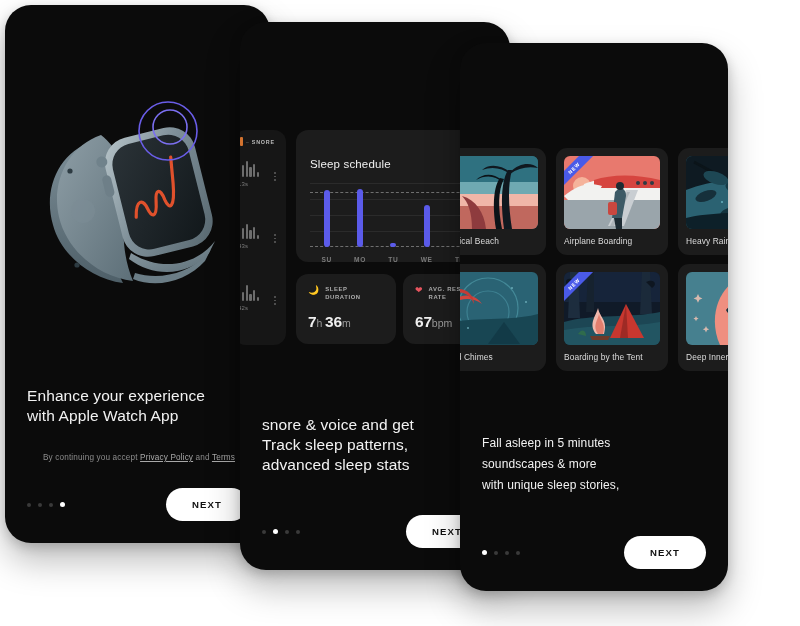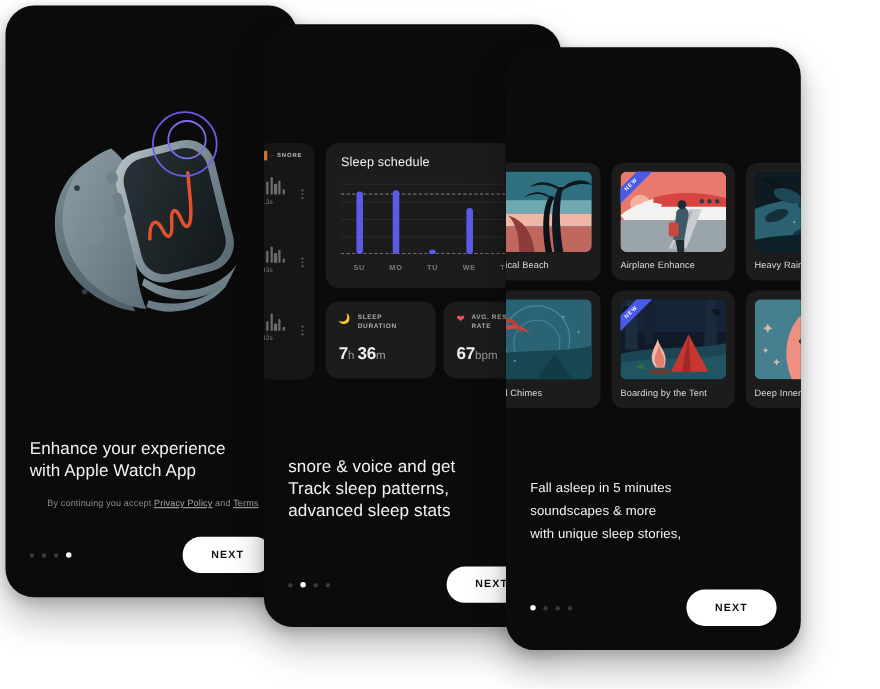--- a/index.html
+++ b/index.html
@@ -27,21 +27,21 @@
   .copy { position: absolute; left: 0; right: 0; bottom: 0; padding: 0 22px 22px; }
   .headline {
     color: #f2f2f2;
     font-size: 15.5px;
     line-height: 20px;
     font-weight: 400;
     letter-spacing: .1px;
   }
   .headline.big { font-size: 12px; line-height: 21px; }
   .legal {
-    margin-top: 14px;
+    margin-top: 27px;
     font-size: 8.2px;
     color: #8b8b8b;
     letter-spacing: .15px;
     padding-left: 16px;
   }
   .legal a { color: #a8a8a8; text-decoration: underline; }
 
   .footrow { display: flex; align-items: center; justify-content: space-between; }
   .dots { display: flex; gap: 7px; align-items: center; }
   .dot { width: 4px; height: 4px; border-radius: 50%; background: #3a3a3a; }
@@ -84,21 +84,21 @@
   .dur { color:#7c7c7c; font-size:6px; margin-top:4px; letter-spacing:.2px; }
   .kebab { position:absolute; right:10px; top:26px; display:flex; flex-direction:column; gap:2px; }
   .kebab span { width:1.6px; height:1.6px; background:#5a5a5a; border-radius:50%; }
 
   .card {
     position: absolute;
     background: #1c1c1c;
     border-radius: 12px;
   }
   #sleepCard { left: 56px; top: 108px; width: 228px; height: 132px; padding: 12px 14px; }
-  .card-title { color:#f0f0f0; font-size:11.5px; letter-spacing:.15px; }
+  .card-title { color:#f0f0f0; font-size:11.5px; letter-spacing:.15px;margin-top:16px; }
 
   .chart { position: relative; margin-top: 13px; height: 80px; }
   .grid { position:absolute; inset:0 0 16px 0; }
   .gline { position:absolute; left:0; right:14px; height:1px; background:#2b2b2b; }
   .dashline { position:absolute; left:0; right:0; height:0; border-top:1px dashed #6f6f6f; }
   .bars { position:absolute; left:0; right:0; bottom:16px; top:0; display:flex; }
   .bcell { flex:1; position:relative; }
   .bar { position:absolute; bottom:0; left:50%; transform:translateX(-50%); width:6px; background:#5b5bea; border-radius:3px; }
   .xaxis { position:absolute; left:0; right:0; bottom:0; display:flex; }
   .xaxis span { flex:1; text-align:center; color:#7b7b7b; font-size:6.6px; font-weight:700; letter-spacing:.7px; }
@@ -375,21 +375,21 @@
       <circle cx="74" cy="27" r="2" fill="#2f3b44"></circle>
                 <circle cx="81" cy="27" r="2" fill="#2f3b44"></circle>
       <circle cx="88" cy="27" r="2" fill="#2f3b44"></circle>
       <path d="M44 70 L62 34 L74 34 L60 70Z" fill="#c9ced2"></path>
       <path d="M46 70 L63 36 L66 36 L50 70Z" fill="#aeb5ba"></path>
       <path d="M51 36 C56 30 62 32 62 40 L58 62 L48 62Z" fill="#3d5a66"></path>
       <circle cx="56" cy="30" r="4" fill="#1d2b33"></circle>
       <path d="M50 62 L52 73 L58 73 L58 62Z" fill="#1d2b33"></path>
       <rect x="44" y="46" width="9" height="13" rx="2" fill="#c9473f"></rect>
     </svg><div class="ribbon">NEW</div></div>
-            <div class="scard-lbl">Airplane Enhance</div>
+            <div class="scard-lbl">Airplane Boarding</div>
           </div>
           <div class="scard">
             <div class="thumb"><svg viewBox="0 0 96 73" width="96" height="73">
       <rect width="96" height="73" fill="#2b6272"></rect>
       <path d="M0 0 H96 V30 C70 20 30 22 0 34Z" fill="#0e1a22"></path>
       <path d="M8 6 L78 44" stroke="#0b1419" stroke-width="3"></path>
       <ellipse cx="30" cy="22" rx="13" ry="6" transform="rotate(18 30 22)" fill="#1d4754"></ellipse>
       <ellipse cx="52" cy="33" rx="13" ry="6" transform="rotate(18 52 33)" fill="#163a46"></ellipse>
       <ellipse cx="72" cy="44" rx="11" ry="5" transform="rotate(18 72 44)" fill="#1d4754"></ellipse>
       <ellipse cx="20" cy="40" rx="11" ry="5" transform="rotate(-20 20 40)" fill="#16303b"></ellipse>

